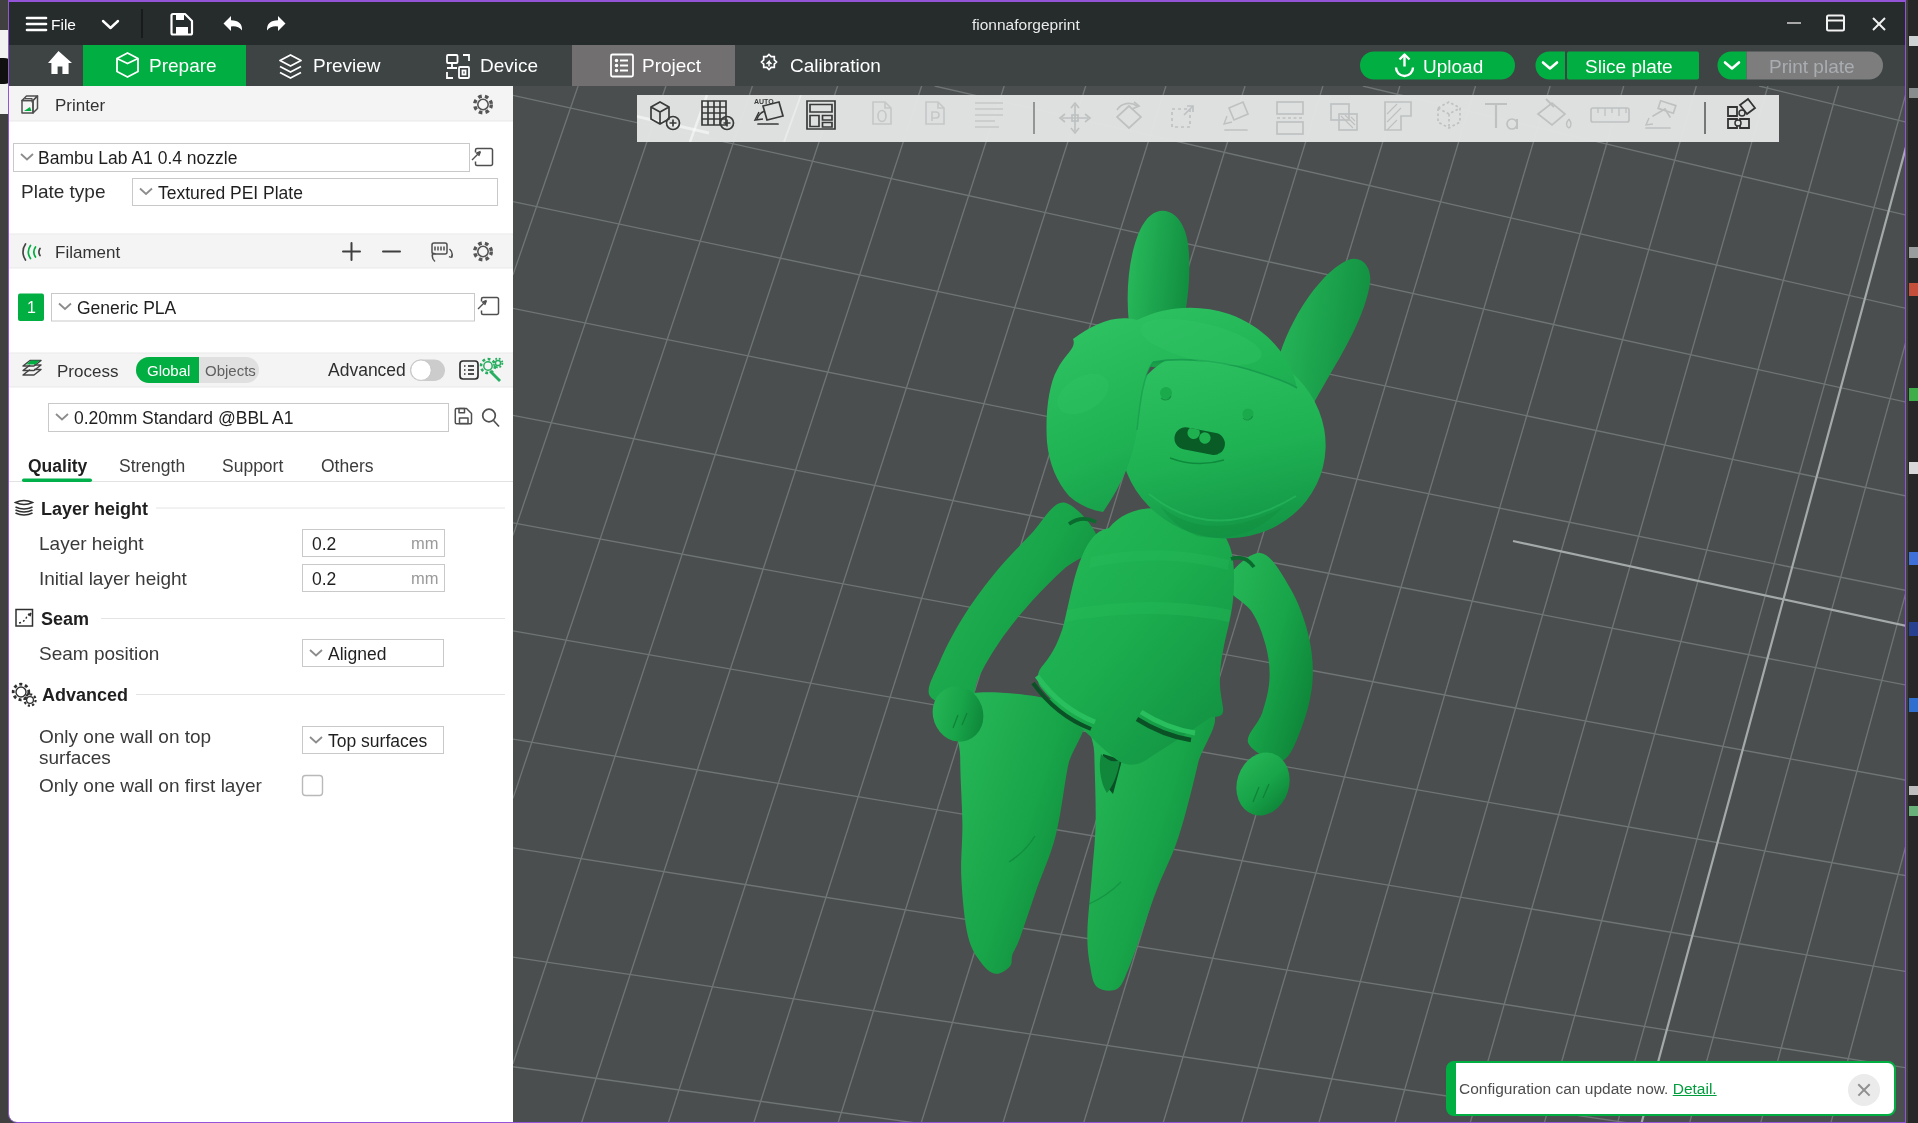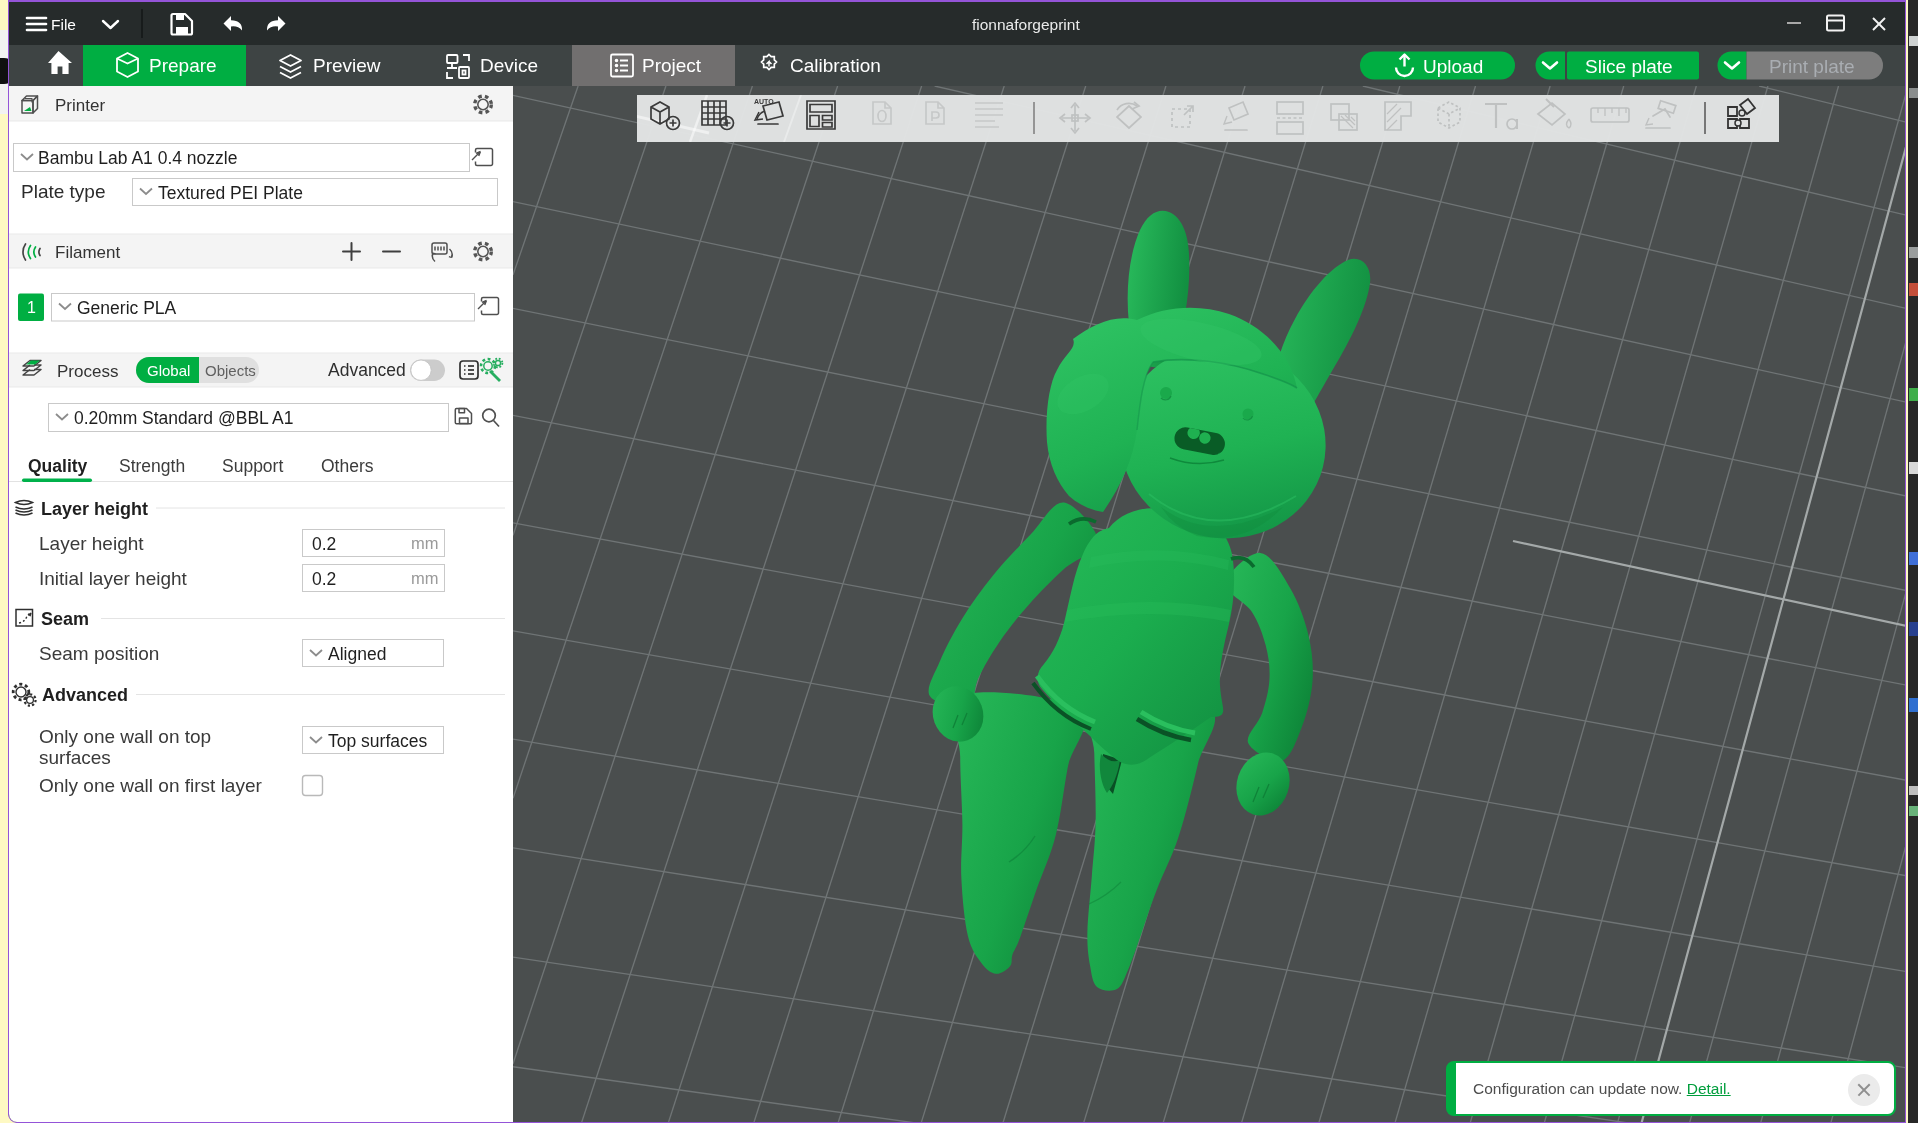--- a/index.html
+++ b/index.html
@@ -1,34 +1,34 @@
 <!DOCTYPE html>
 <html><head>
 <meta charset="utf-8">
 <style>
   * { margin:0; padding:0; box-sizing:border-box; }
   html,body { width:1918px; height:1123px; overflow:hidden; background:#101010; font-family:"Liberation Sans", sans-serif; }
-  #stage { position:relative; width:1918px; height:1123px; background:#fef9c3; }
+  #stage { position:relative; width:1918px; height:1123px; background:#404040; }
   
   #leftglyph { position:absolute; left:0; top:30px; width:17px; height:84px; background:#f2f2f2; border-radius:0 3px 3px 0; }
   #leftglyph:after { content:""; position:absolute; left:0; top:28px; width:17px; height:26px; background:#101010; border-radius:0 13px 13px 0; }
   
   #app { position:absolute; left:8px; top:0; width:1898px; height:1123px; border:1.5px solid #9454d8; border-top-width:2px; border-radius:0 0 0 9px; background:#282d2d; overflow:hidden; }
   
   #titlebar { position:absolute; left:0; top:0; width:100%; height:43px; background:#262b2b; color:#e6e8e8; }
   
   #navbar { position:absolute; left:0; top:43px; width:100%; height:41px; background:#3e4444;padding-left:26px; }
   
   #sidebar { position:absolute; left:0; top:84px; width:504px; height:1039px; background:#ffffff; color:#262626; }
   
   #viewport { position:absolute; left:504px; top:84px; width:1392px; height:1039px; background:#4a4e4e; }
   #toolbar { position:absolute; left:124px; top:9px; width:1142px; height:47px; }
   #toast { position:absolute; left:933px; top:975px; width:450px; height:55px; background:#fff; border:2px solid #00ae42; border-radius:8px; }
   #toast .cap { position:absolute; left:-1px; top:-1px; width:9px; height:53px; background:#00ae42; border-radius:6px 0 0 6px; }
-  #toast .txt { position:absolute; left:25px; top:17px; font-size:15.5px; color:#4d4d4d; }
+  #toast .txt { position:absolute; left:11px; top:17px; font-size:15.5px; color:#4d4d4d; }
   #toast .txt a { color:#009d3c; text-decoration:underline; }
   #toast .x { position:absolute; right:14px; top:11px; width:32px; height:32px; border-radius:16px; background:#ebebeb; }
   #toast .x:before, #toast .x:after { content:""; position:absolute; left:8px; top:15px; width:16px; height:1.8px; background:#8f8f8f; }
   #toast .x:before { transform:rotate(45deg); }
   #toast .x:after { transform:rotate(-45deg); }
   
   #rightstrip { position:absolute; left:1908px; top:0; width:10px; height:1123px; background:#272727; }
   .rsi { position:absolute; left:1px; width:9px; }
 </style>
 </head>

